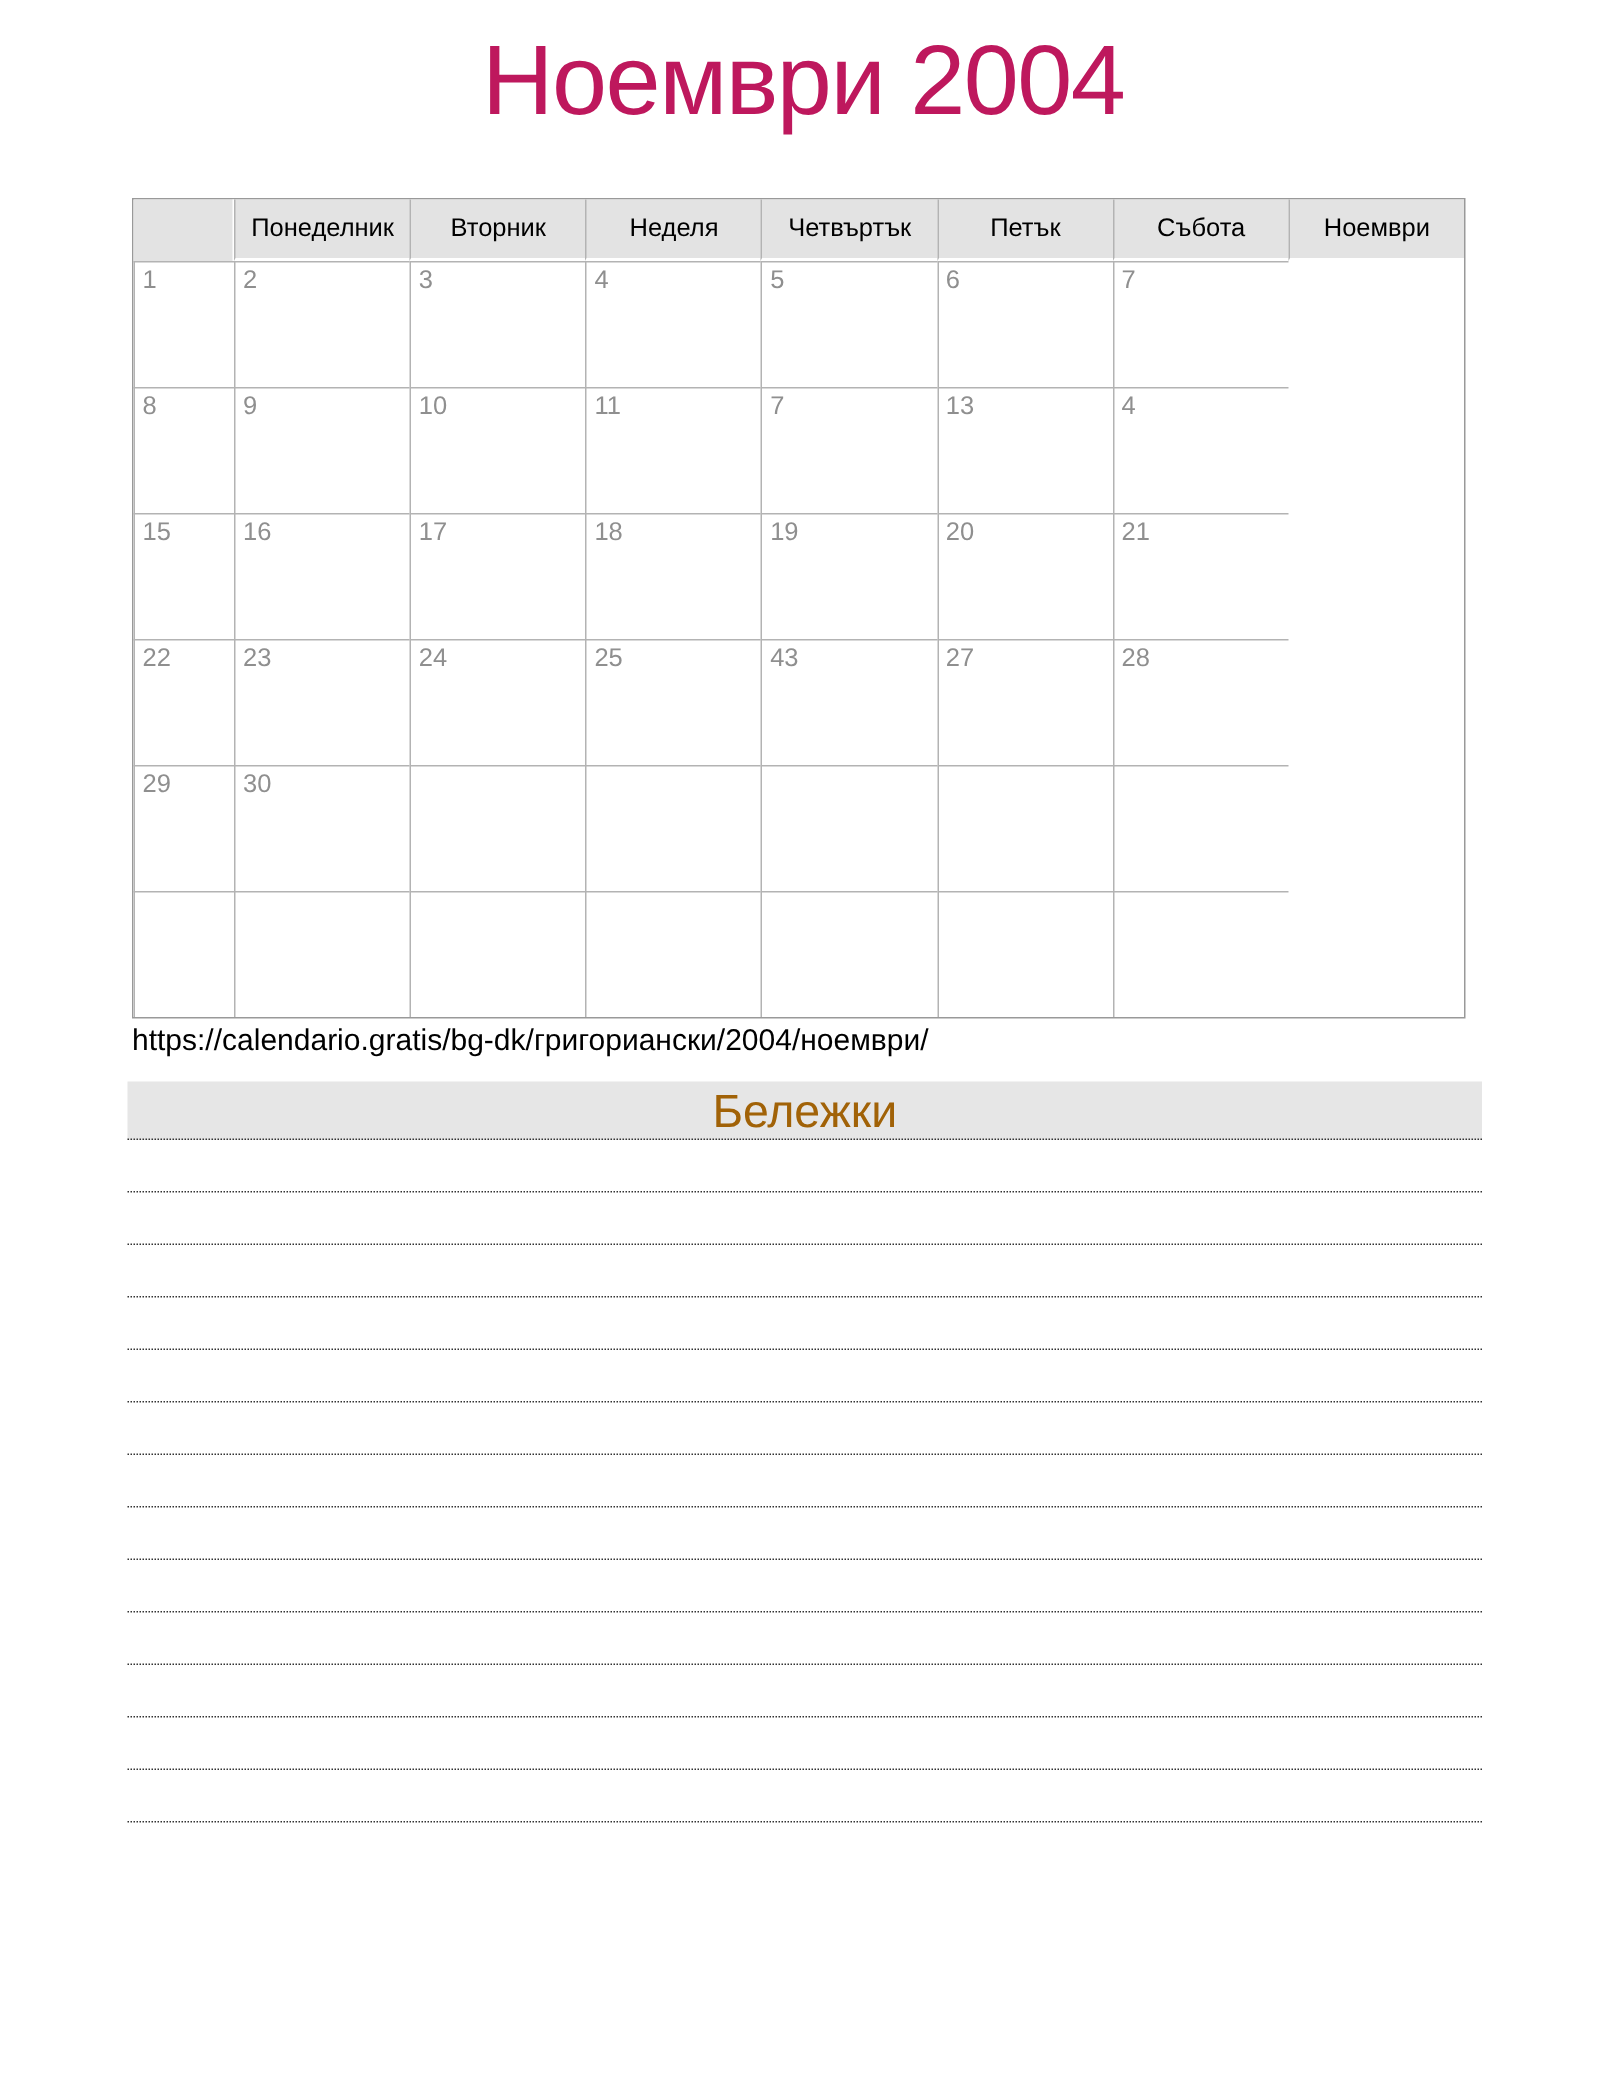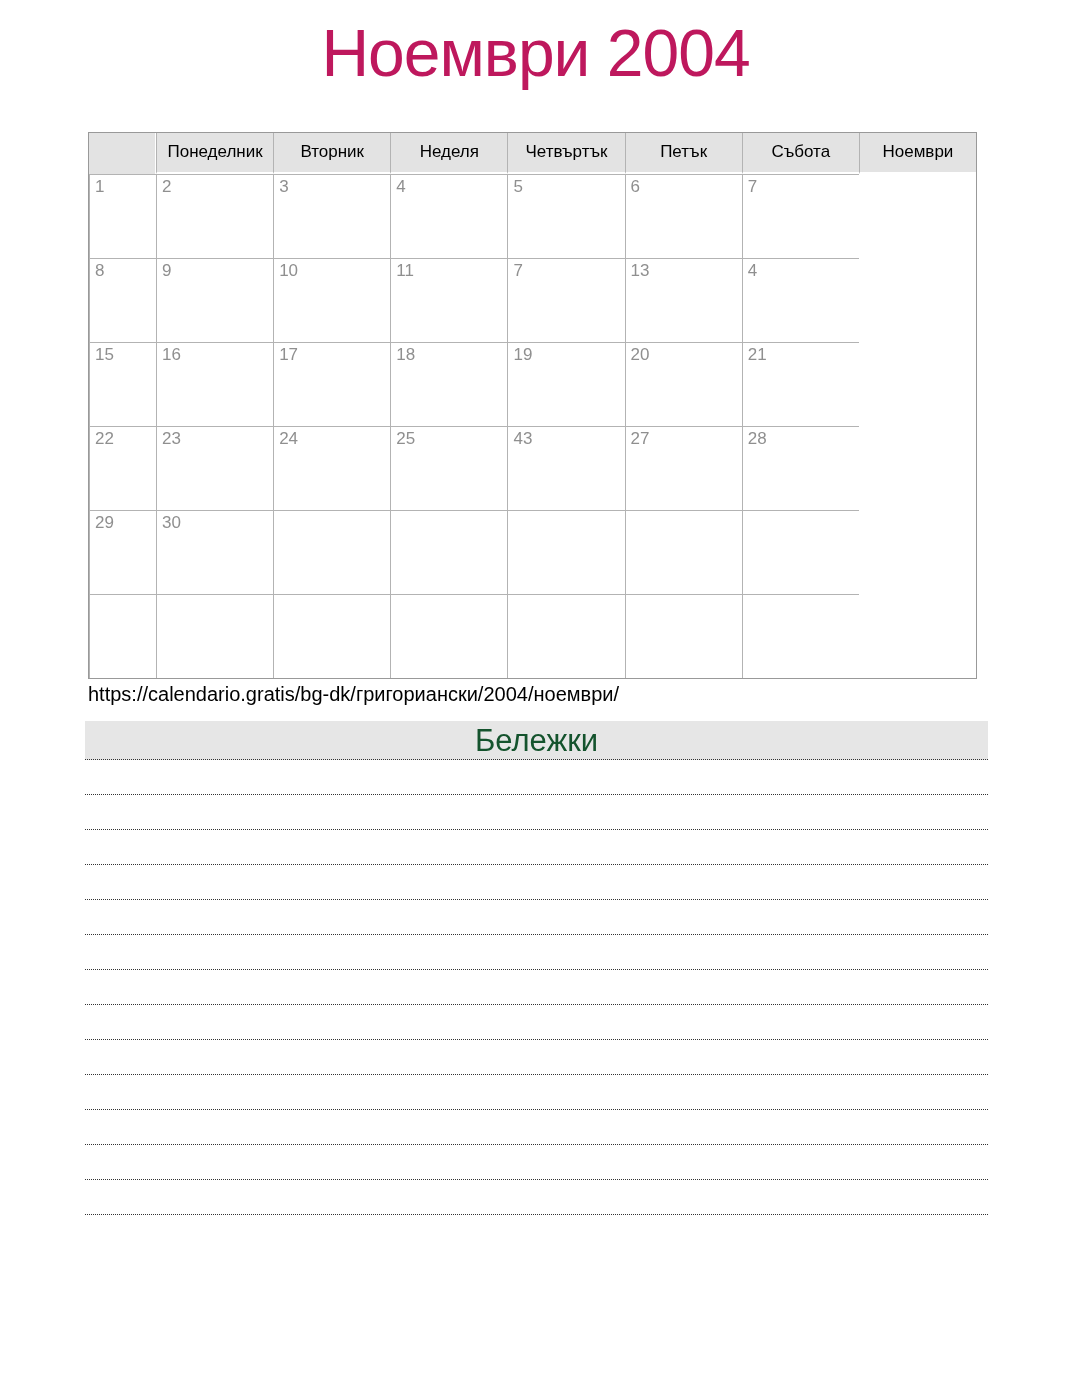--- a/index.html
+++ b/index.html
@@ -69,21 +69,21 @@
   }
   .notes-bar {
     height: 39px;
     background: var(--notes-bar-bg, #e6e6e6);
     border-bottom: 1px dotted var(--dotted-line, #333333);
     text-align: center;
   }
   .notes-bar span {
     font-size: 31px;
     line-height: 39px;
-    color: #14532d;
+    color: #a16207;
     margin-top: 13px;
   }
   .note-line {
     height: 35px;
     border-bottom: 1px dotted var(--dotted-line, #333333);
   }
 </style>
 </head>
 <body>
 

